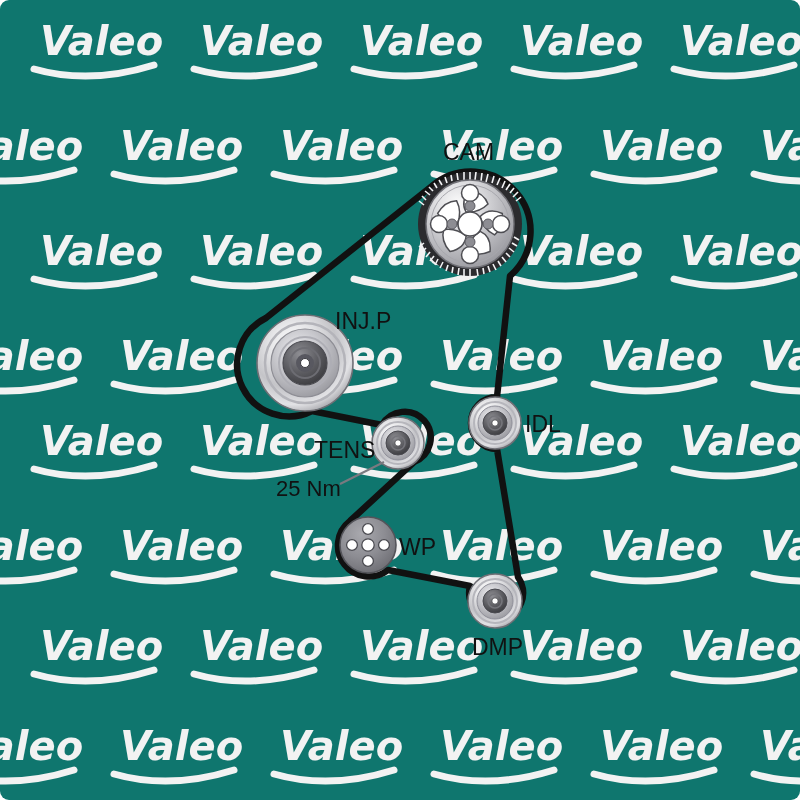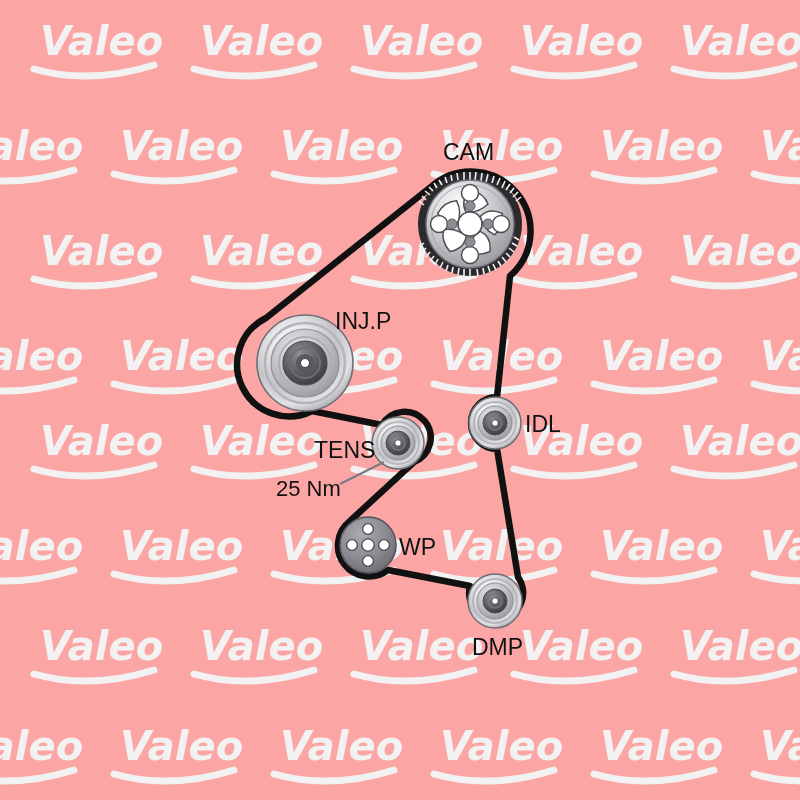--- a/index.html
+++ b/index.html
@@ -4,23 +4,24 @@
 <style>
   html, body {
     margin: 0;
     padding: 0;
     background: #ffffff;
   }
   #canvas {
     position: relative;
     width: 800px;
     height: 800px;
-    background: #fca5a5;
+    background: #0f766e;
     overflow: hidden;
     font-family: "Liberation Sans", sans-serif;
+    border-radius: 9px;
   }
   #watermark-layer {
     position: absolute;
     left: 0; top: 0;
     width: 800px; height: 800px;
     pointer-events: none;
   }
   #diagram-layer {
     position: absolute;
     left: 0; top: 0;

